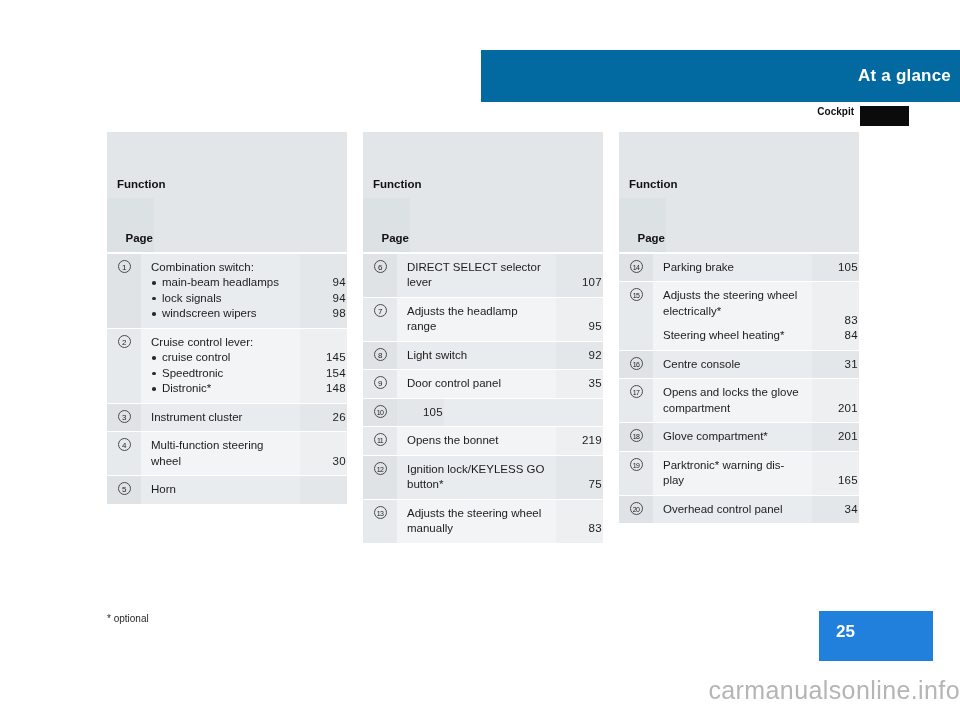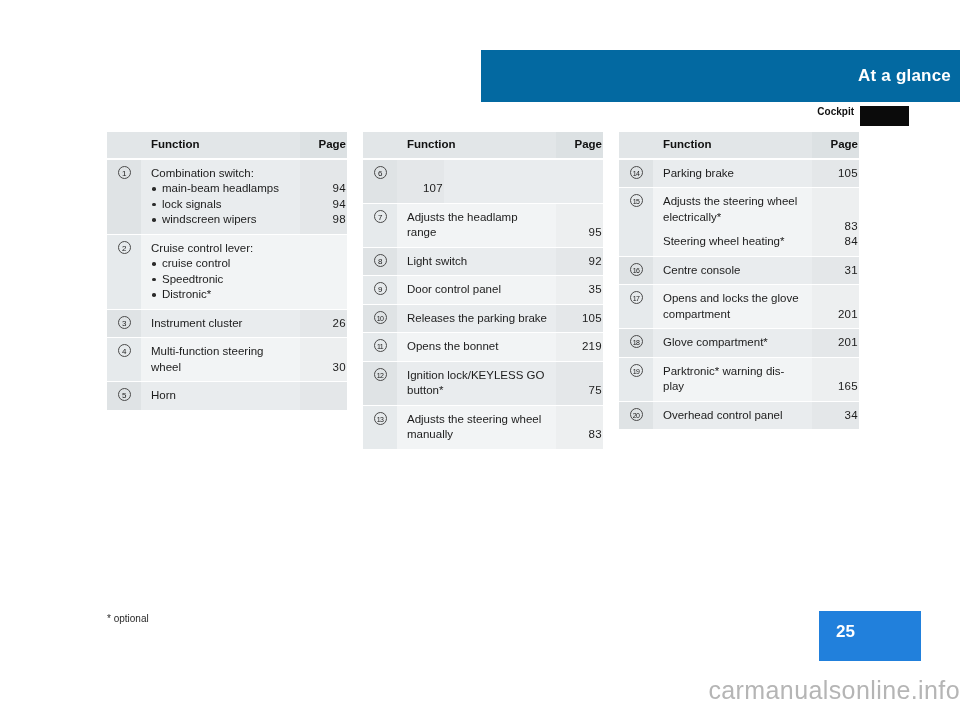--- a/index.html
+++ b/index.html
@@ -83,20 +83,21 @@
   .row {
     position: relative;
     display: flex;
     align-items: stretch;
     box-sizing: border-box;
   }
   
   .row.head {
     background: #e2e6e8;
     border-bottom: 1px solid #ffffff;
+    flex-direction: column;
   }
   .row.head .c-num { background: #e2e6e8; }
   .row.head .c-fn,
   .row.head .c-pg {
     font-weight: bold;
     font-size: 11.5px;
     color: #111111;
     padding-top: 5px;
     padding-bottom: 5px;
   }
@@ -174,21 +175,21 @@
     position: absolute;
     left: 107px;
     top: 613px;
     font-size: 10px;
     color: #2a2a2a;
   }
   .page-box {
     position: absolute;
     left: 819px;
     top: 611px;
-    width: 102px;
+    width: 114px;
     height: 50px;
     background: #2180dc;
   }
   .page-box .pagenum {
     position: absolute;
     left: 17px;
     top: 11px;
     color: #ffffff;
     font-size: 17px;
     font-weight: bold;
@@ -243,20 +244,26 @@
       <div class="row shade-b">
         <div class="c-num">
           <span class="cnum">2</span>
         </div>
         <div class="c-fn">
           <span class="ln">Cruise control lever:</span>
           <span class="ln bullet">cruise control</span>
           <span class="ln bullet">Speedtronic</span>
           <span class="ln bullet">Distronic*</span>
         </div>
+        <div class="c-pg">
+          <span class="pn spacer">&nbsp;</span>
+          <span class="pn">145</span>
+          <span class="pn">154</span>
+          <span class="pn">148</span>
+        </div>
       </div>
       <div class="row shade-a">
         <div class="c-num">
           <span class="cnum">3</span>
         </div>
         <div class="c-fn">
           <span class="ln">Instrument cluster</span>
         </div>
         <div class="c-pg">
           <span class="pn">26</span>
@@ -290,20 +297,24 @@
     <div class="tbl" id="tbl-1">
       <div class="row head">
         <div class="c-num"></div>
         <div class="c-fn">Function</div>
         <div class="c-pg">Page</div>
       </div>
       <div class="row shade-a">
         <div class="c-num">
           <span class="cnum">6</span>
         </div>
+        <div class="c-fn">
+          <span class="ln">DIRECT SELECT selector</span>
+          <span class="ln">lever</span>
+        </div>
         <div class="c-pg">
           <span class="pn spacer">&nbsp;</span>
           <span class="pn">107</span>
         </div>
       </div>
       <div class="row shade-b">
         <div class="c-num">
           <span class="cnum">7</span>
         </div>
         <div class="c-fn">
@@ -333,23 +344,20 @@
         <div class="c-fn">
           <span class="ln">Door control panel</span>
         </div>
         <div class="c-pg">
           <span class="pn">35</span>
         </div>
       </div>
       <div class="row shade-a">
         <div class="c-num">
           <span class="cnum two-digit">10</span>
-        </div>
-        <div class="c-fn">
-          <span class="ln">Releases the parking brake</span>
         </div>
         <div class="c-pg">
           <span class="pn">105</span>
         </div>
       </div>
       <div class="row shade-b">
         <div class="c-num">
           <span class="cnum two-digit">11</span>
         </div>
         <div class="c-fn">

